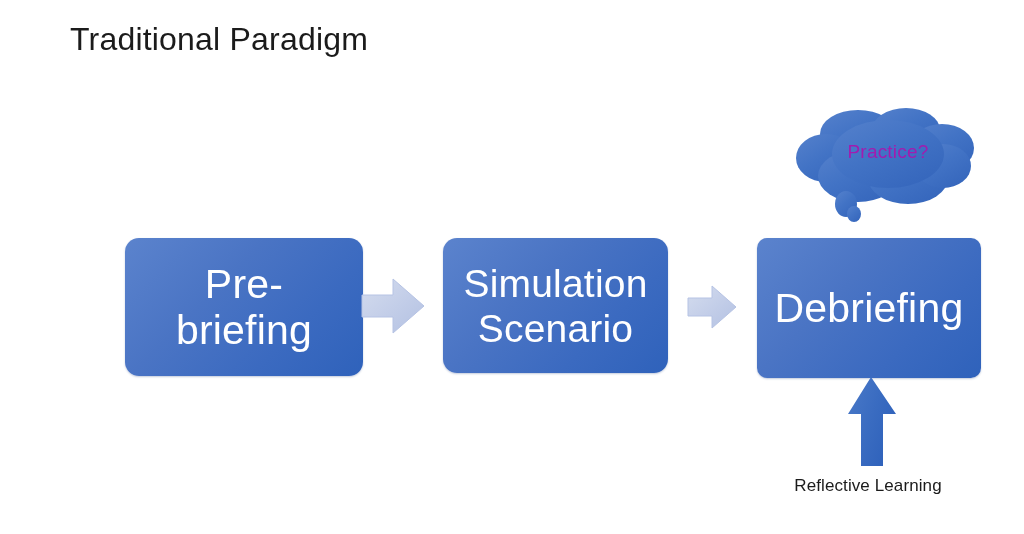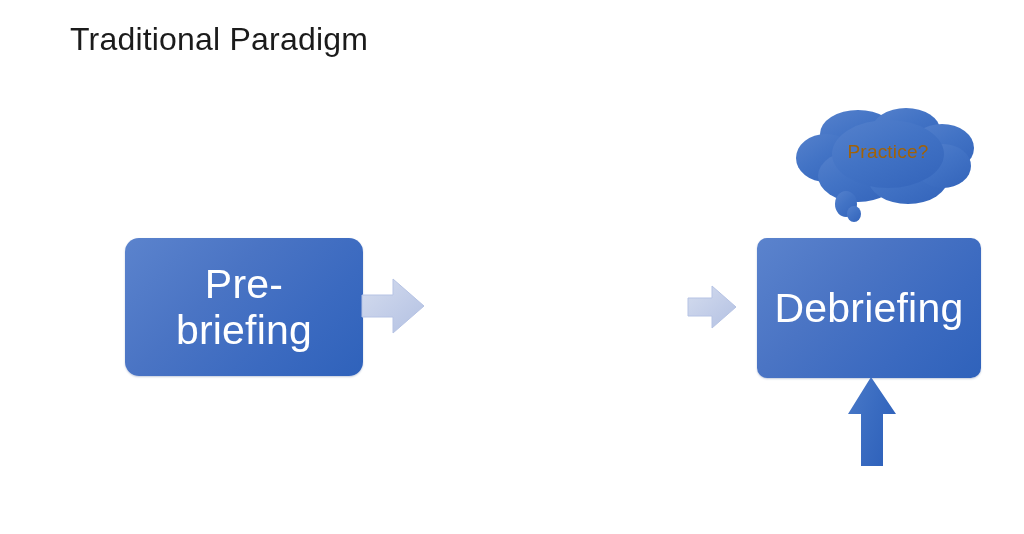--- a/index.html
+++ b/index.html
@@ -105,21 +105,21 @@
     top: 104px;
     width: 200px;
     height: 125px;
   }
   #thought-cloud-text {
     position: absolute;
     left: 788px;
     top: 140px;
     width: 200px;
     text-align: center;
-    color: #a16207;
+    color: #a21caf;
     font-size: 19px;
     line-height: 24px;
     letter-spacing: 0.2px;
     pointer-events: none;
   }
 
   
   #reflective-arrow {
     position: absolute;
     left: 840px;
@@ -158,20 +158,24 @@
         <linearGradient id="connGrad1" x1="0" y1="0" x2="1" y2="1">
           <stop offset="0%" stop-color="#d4dcee"></stop>
           <stop offset="55%" stop-color="#c2cde8"></stop>
           <stop offset="100%" stop-color="#b3c1e2"></stop>
         </linearGradient>
       </defs>
       <path d="M2,20 L33,20 L33,4 L64,31 L33,58 L33,42 L2,42 Z" fill="url(#connGrad1)" stroke="#b6c3e4" stroke-width="1"></path>
     </svg>
   </div>
 
+  <div class="proc-box" id="box-simulation">
+    <span class="label">Simulation
+Scenario</span>
+  </div>
 
   <div class="connector-arrow" id="connector-2">
     <svg width="52" height="48" viewBox="0 0 52 48" xmlns="http://www.w3.org/2000/svg">
       <defs>
         <linearGradient id="connGrad2" x1="0" y1="0" x2="1" y2="1">
           <stop offset="0%" stop-color="#d4dcee"></stop>
           <stop offset="55%" stop-color="#c2cde8"></stop>
           <stop offset="100%" stop-color="#b3c1e2"></stop>
         </linearGradient>
       </defs>
@@ -213,14 +217,15 @@
       <defs>
         <linearGradient id="upArrowGrad" x1="0" y1="0" x2="1" y2="0.6">
           <stop offset="0%" stop-color="#4a79c8"></stop>
           <stop offset="55%" stop-color="#3a6cc1"></stop>
           <stop offset="100%" stop-color="#2f62bb"></stop>
         </linearGradient>
       </defs>
       <path d="M31,3 L8,40 L21,40 L21,92 L43,92 L43,40 L56,40 Z" fill="url(#upArrowGrad)"></path>
     </svg>
   </div>
+  <div id="reflective-label">Reflective Learning</div>
 
 </div>
 
 </body></html>

